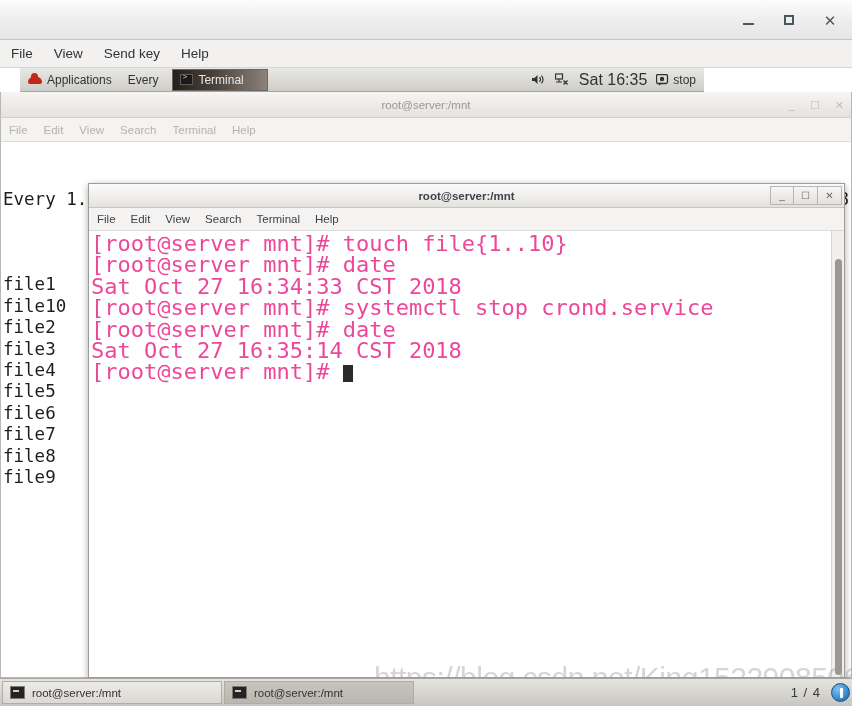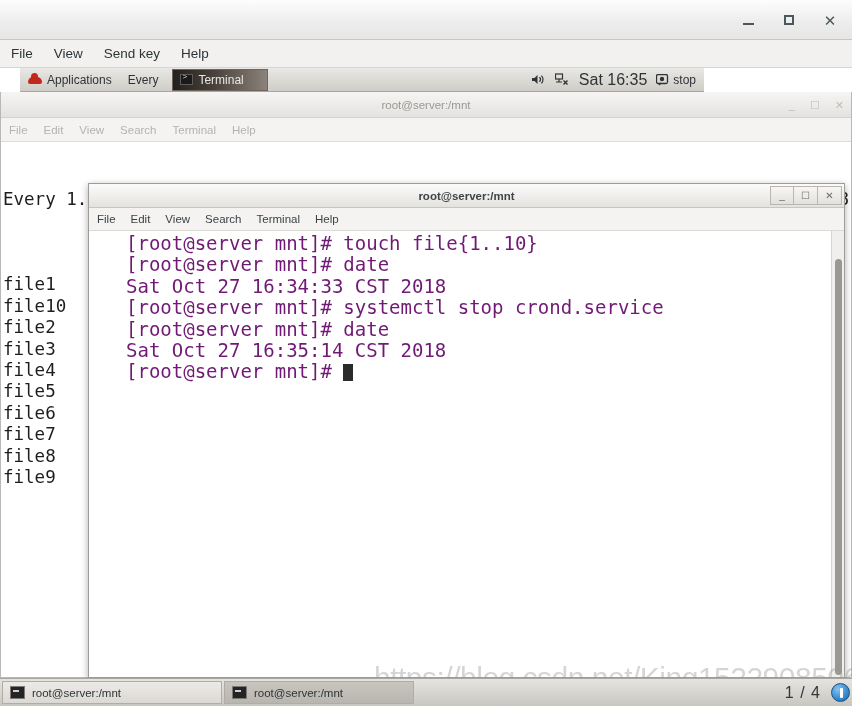--- a/index.html
+++ b/index.html
@@ -145,22 +145,22 @@
     background: #f4f3f2; border-bottom: 1px solid #dcdad6;
   }
   .fg-menu-item { font-size: 11.5px; color: #3c4245; cursor: default; }
   .fg-body {
     position: absolute; left: 0; top: 47px; right: 0; bottom: 0;
     background: #ffffff; display: flex;
   }
   .fg-term {
     flex: 1 1 auto;
     font-family: "DejaVu Sans Mono", "Liberation Mono", monospace;
-    font-size: 19px; line-height: 21.4px; color: #701a75;
-    padding: 2px 0 0 2px; white-space: pre; overflow: hidden; margin-left: 35px;
+    font-size: 22px; line-height: 21.4px; color: #ec4899;
+    padding: 2px 0 0 2px; white-space: pre; overflow: hidden;
   }
   .cursor-block {
     display: inline-block; width: 10px; height: 17px;
     background: #2b2b2b; vertical-align: -3px;
   }
   .fg-scroll {
     flex: none; width: 13px; background: #f0efed;
     border-left: 1px solid #d7d5d1; position: relative;
   }
   .fg-scroll-thumb {
@@ -185,21 +185,21 @@
   .tb-item.w2 { width: 190px; background: linear-gradient(to bottom, #c8c5bf, #b9b6b0); }
   .tb-ico {
     width: 15px; height: 13px; flex: none; background: #242424;
     border: 1px solid #7c7a76; position: relative;
   }
   .tb-ico::after {
     content: ""; position: absolute; left: 2px; top: 3px; width: 6px; height: 2px; background: #cfcfcf;
   }
   .tb-spacer { flex: 1 1 auto; }
   .tb-pager {
-    font-size: 16px; color: #33393c; padding-right: 8px; letter-spacing: 1px; cursor: default;
+    font-size: 13px; color: #33393c; padding-right: 8px; letter-spacing: 1px; cursor: default;
   }
   .tb-showdesk {
     width: 19px; height: 19px; border-radius: 50%;
     background: radial-gradient(circle at 35% 30%, #89c2ef 0%, #3a8fd4 55%, #1f5f9b 100%);
     border: 1px solid #1b527f; position: relative; flex: none; cursor: default;
   }
   .tb-showdesk::after {
     content: ""; position: absolute; left: 8px; top: 4px; width: 3px; height: 10px;
     background: #ffffff; border-radius: 1px;
   }

